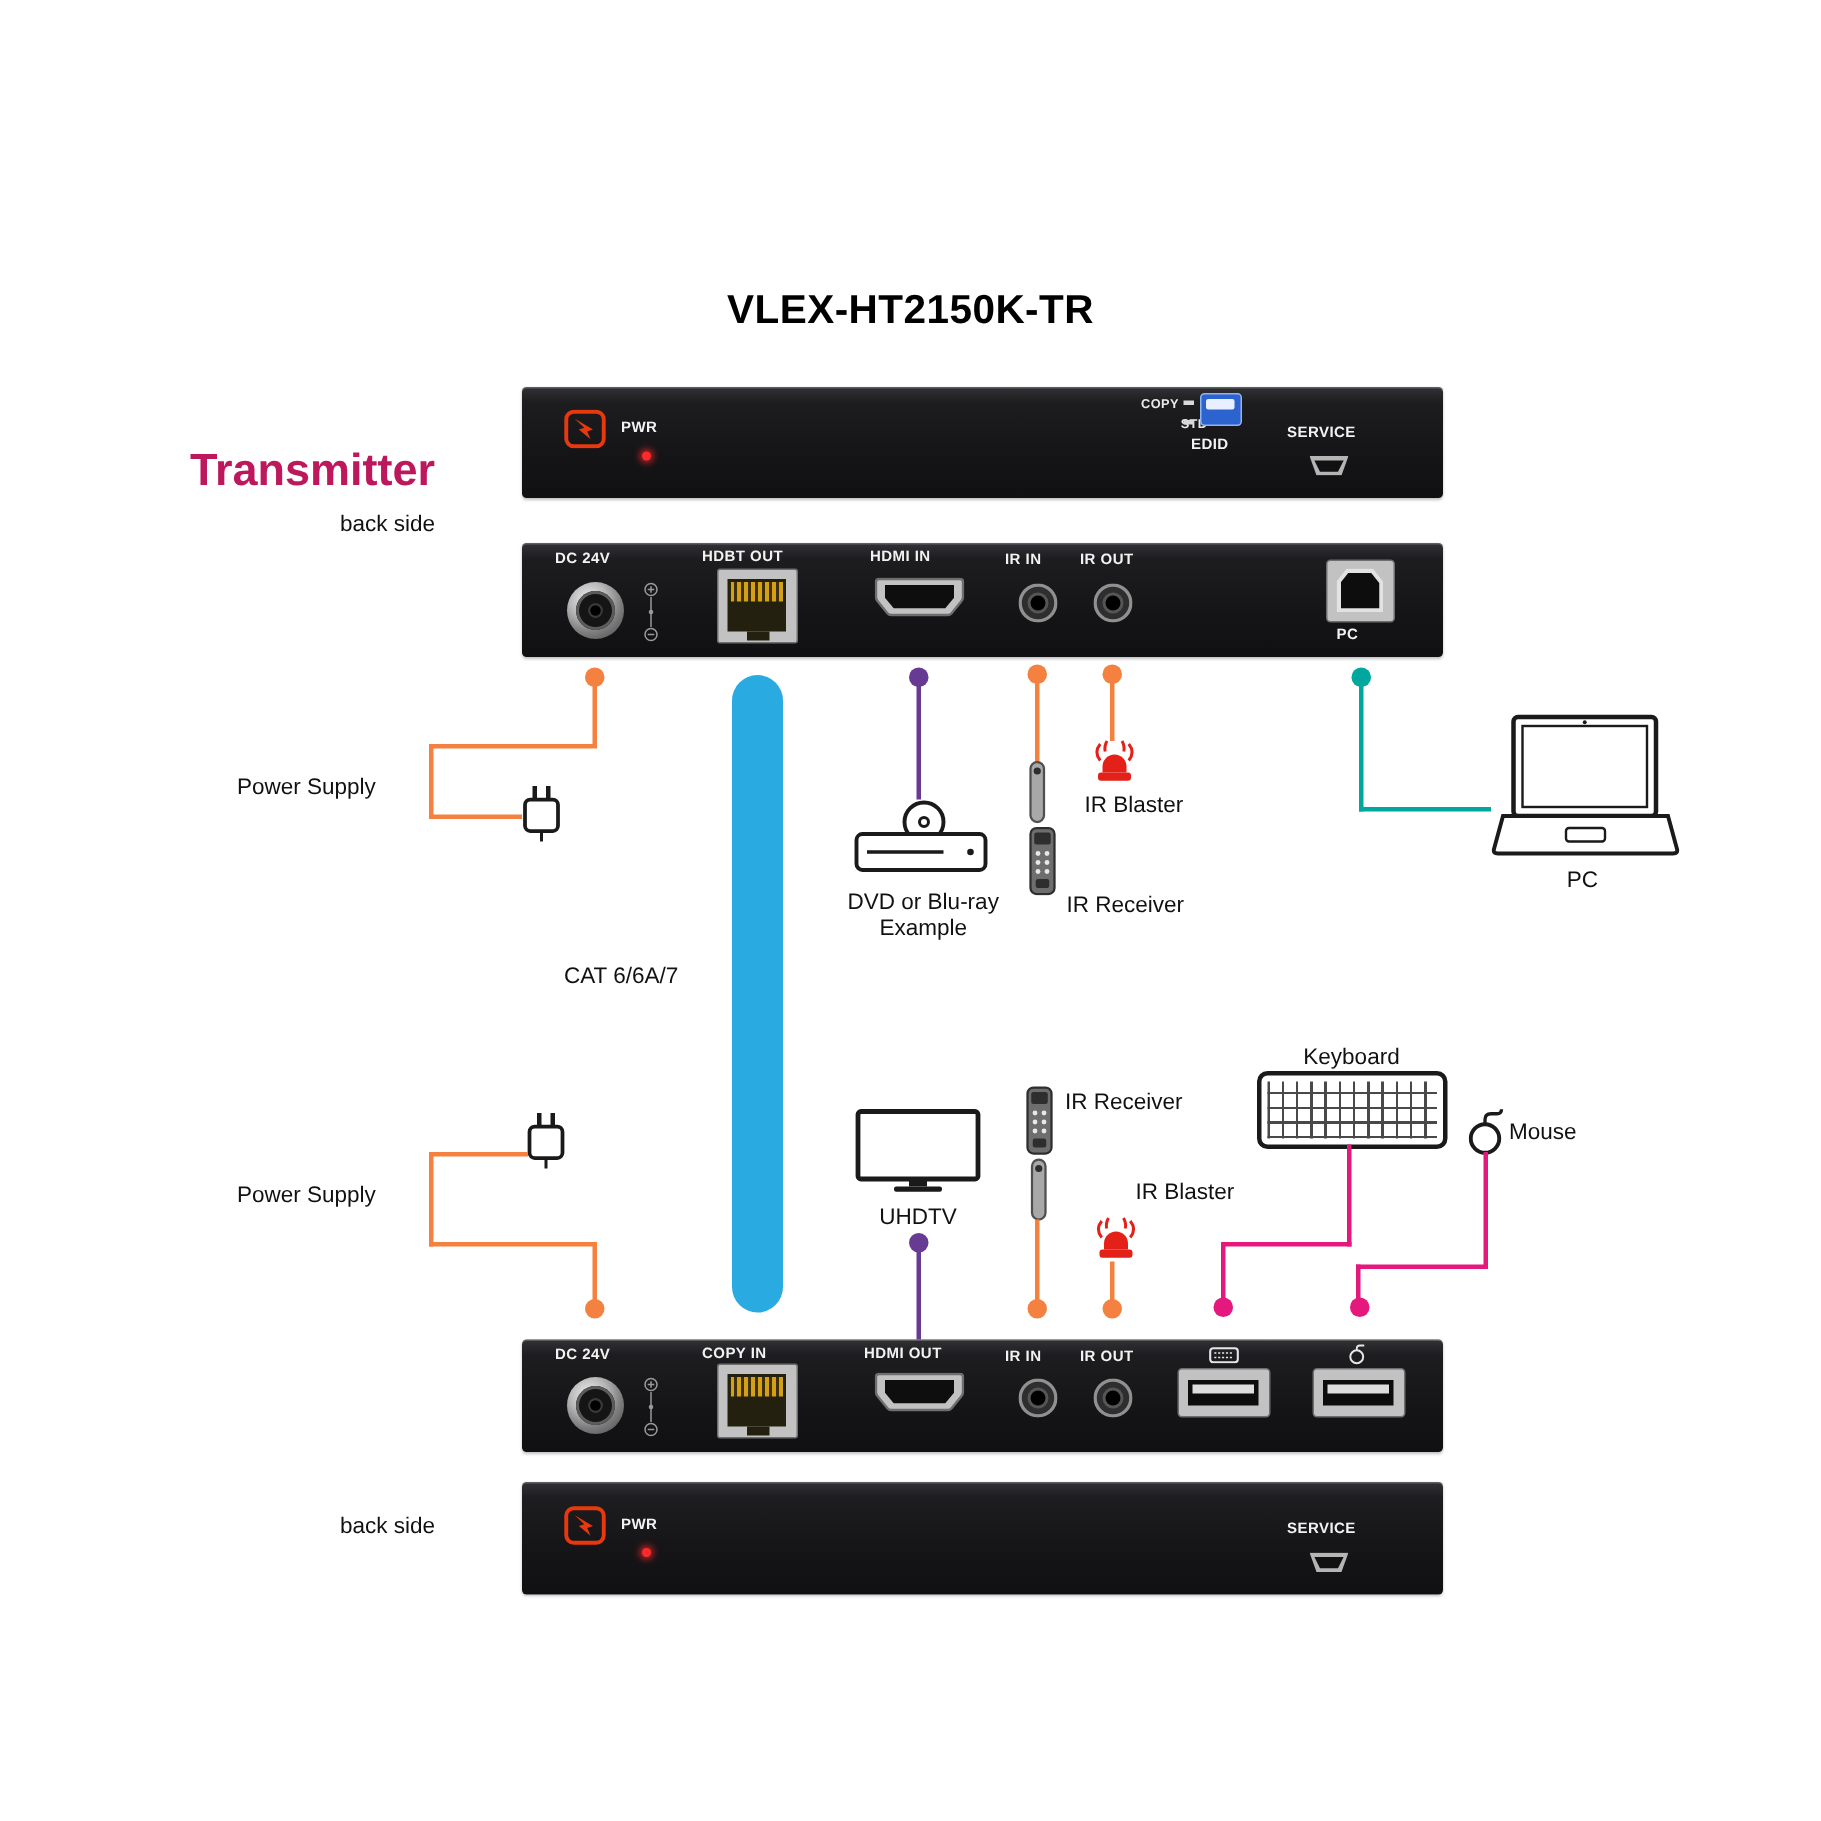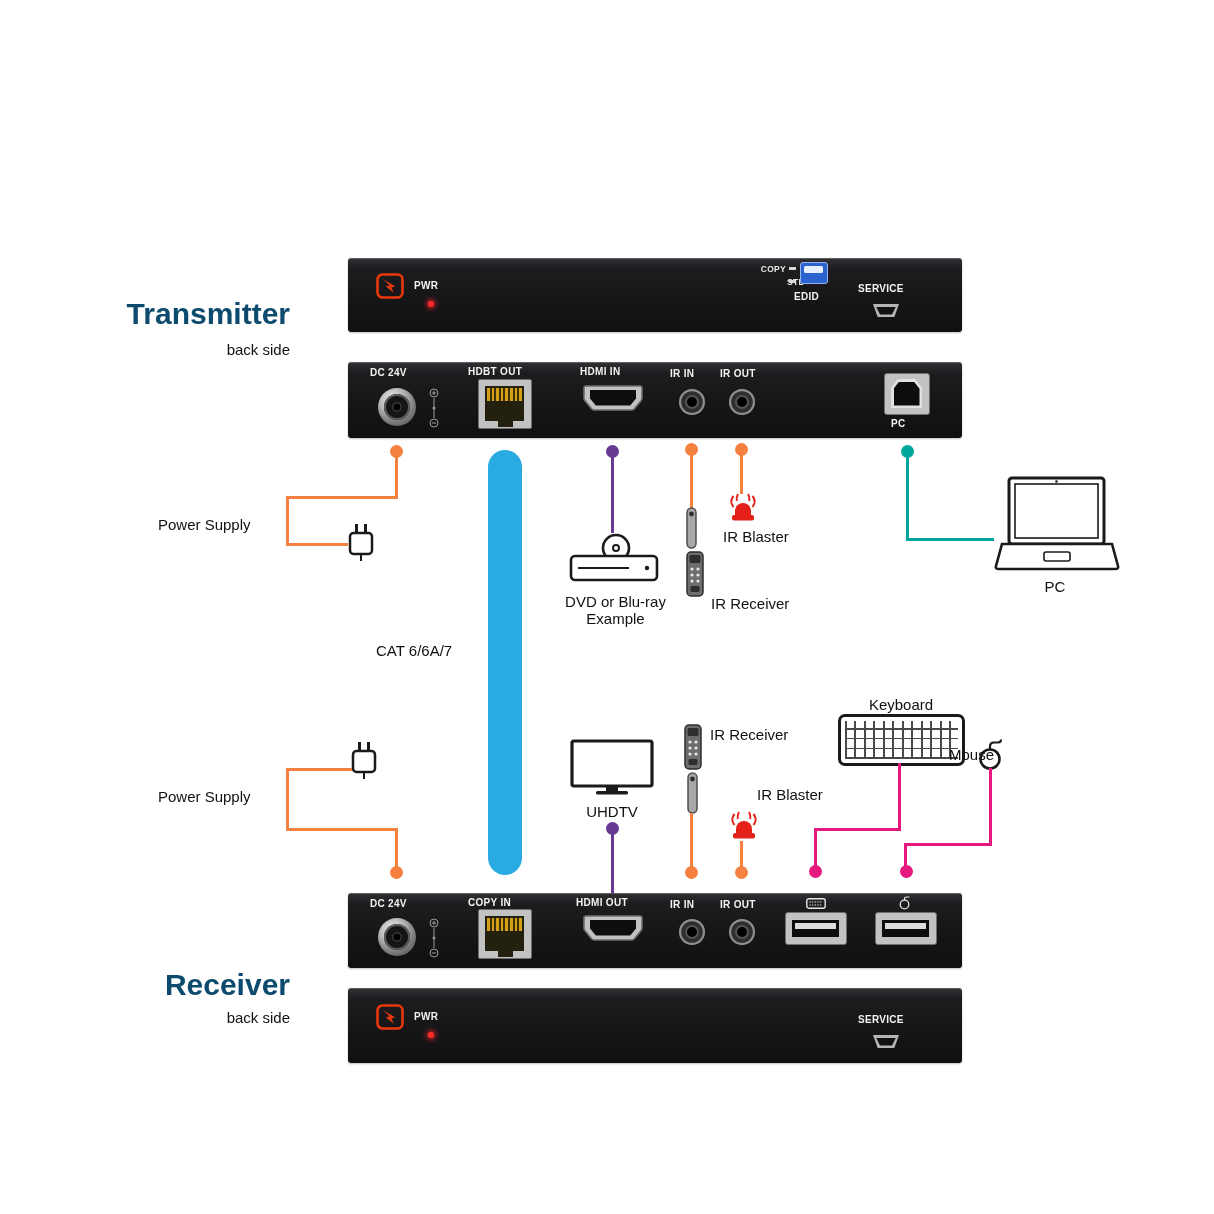--- a/index.html
+++ b/index.html
@@ -13,21 +13,21 @@
   
   .title {
     position:absolute; left:0; right:0; top:114px; text-align:center;
     font-size:30px; font-weight:800; color:var(--navy,#182a54); letter-spacing:.4px;
   }
   .model {
     position:absolute; left:0; right:0; top:191px; text-align:center;
     font-size:27px; font-weight:800; color:#000; letter-spacing:.3px;
   }
   .dev-label { position:absolute; left:40px; width:250px; text-align:right;
-    font-size:30px; font-weight:800; color:#0c4a6e; }
+    font-size:30px; font-weight:800; color:#be185d; }
   .dev-sub { position:absolute; left:40px; width:250px; text-align:right;
     font-size:15px; color:#111; }
 
   
   .panel {
     position:absolute; left:348px; width:614px; height:75px; border-radius:3px;
     background: linear-gradient(180deg,#323236 0%,#1d1d20 14%,#151518 60%,#101013 100%);
     box-shadow: inset 0 1px 0 rgba(255,255,255,.22), 0 1px 2px rgba(0,0,0,.25);
   }
   .panel-lbl { position:absolute; color:#f2f2f2; font-size:10px; font-weight:bold;
@@ -99,24 +99,24 @@
   .kb-keys { position:absolute; left:4px; top:4px; right:4px; bottom:4px; opacity:.85;
     background-image:
       repeating-linear-gradient(90deg,#2a2a2a 0 1.6px,transparent 1.6px 9.5px),
       repeating-linear-gradient(0deg,#2a2a2a 0 1.6px,transparent 1.6px 9.8px); }
 </style>
 </head>
 <body style="--navy: #182a54; --orange: #F4813F; --cyan: #29ABE2; --purple: #673A93; --teal: #00A79D; --magenta: #E5187D; --red: #E8380D; --blaster_red: #E32119; --switch_blue: #2D63CF;">
 
 <div id="canvas">
 
+  <div class="model">VLEX-HT2150K-TR</div>
 
   <div class="dev-label" style="top:297px;">Transmitter</div>
   <div class="dev-sub" style="top:341px;">back side</div>
-  <div class="dev-label" style="top:968px;">Receiver</div>
   <div class="dev-sub" style="top:1009px;">back side</div>
 
   <div class="panel" style="top:258px; height:74px;">
     <svg class="abs" style="left:28px; top:15px;" width="28" height="26" viewBox="0 0 28 26">
       <rect x="1.5" y="1.5" width="25" height="23" rx="5" fill="none" stroke="var(--red,#E8380D)" stroke-width="2.6"></rect>
       <path d="M7 6 l6.5 6.2 -3.6 1.2 7.8 6.4 -2.2 -5.2 3.8 -1.2 z" fill="var(--red,#E8380D)"></path>
     </svg>
     <div class="panel-lbl" style="left:66px; top:22px; width:40px;">PWR</div>
     <div class="led" style="left:80px; top:43px;"></div>
 
@@ -308,21 +308,21 @@
     <div class="kb-keys"></div>
   </div>
   <div class="line c-magenta" style="left:898px; top:763px; width:3px; height:68px;"></div>
   <div class="line c-magenta" style="left:814px; top:828px; width:87px; height:3px;"></div>
   <div class="line c-magenta" style="left:814px; top:828px; width:3px; height:46px;"></div>
 
   <svg class="abs" style="left:979px; top:737px;" width="26" height="33" viewBox="0 0 26 33">
     <circle cx="11" cy="22" r="9.5" fill="#fff" stroke="#1a1a1a" stroke-width="2.6"></circle>
     <path d="M11 12.5 v-3 q0 -4 4 -4 h4 q3 0 3 -3" fill="none" stroke="#1a1a1a" stroke-width="2.2"></path>
   </svg>
-  <div class="lbl" style="left:949px; top:746px;">Mouse</div>
+  <div class="lbl" style="left:1006px; top:746px;">Mouse</div>
   <div class="line c-magenta" style="left:989px; top:768px; width:3px; height:78px;"></div>
   <div class="line c-magenta" style="left:904px; top:843px; width:88px; height:3px;"></div>
   <div class="line c-magenta" style="left:904px; top:843px; width:3px; height:32px;"></div>
 
   <div class="dot c-orange" style="left:390px; top:866px;"></div>
   <div class="dot c-orange" style="left:685px; top:866px;"></div>
   <div class="dot c-orange" style="left:735px; top:866px;"></div>
   <div class="dot c-magenta" style="left:809px; top:865px;"></div>
   <div class="dot c-magenta" style="left:900px; top:865px;"></div>
 

